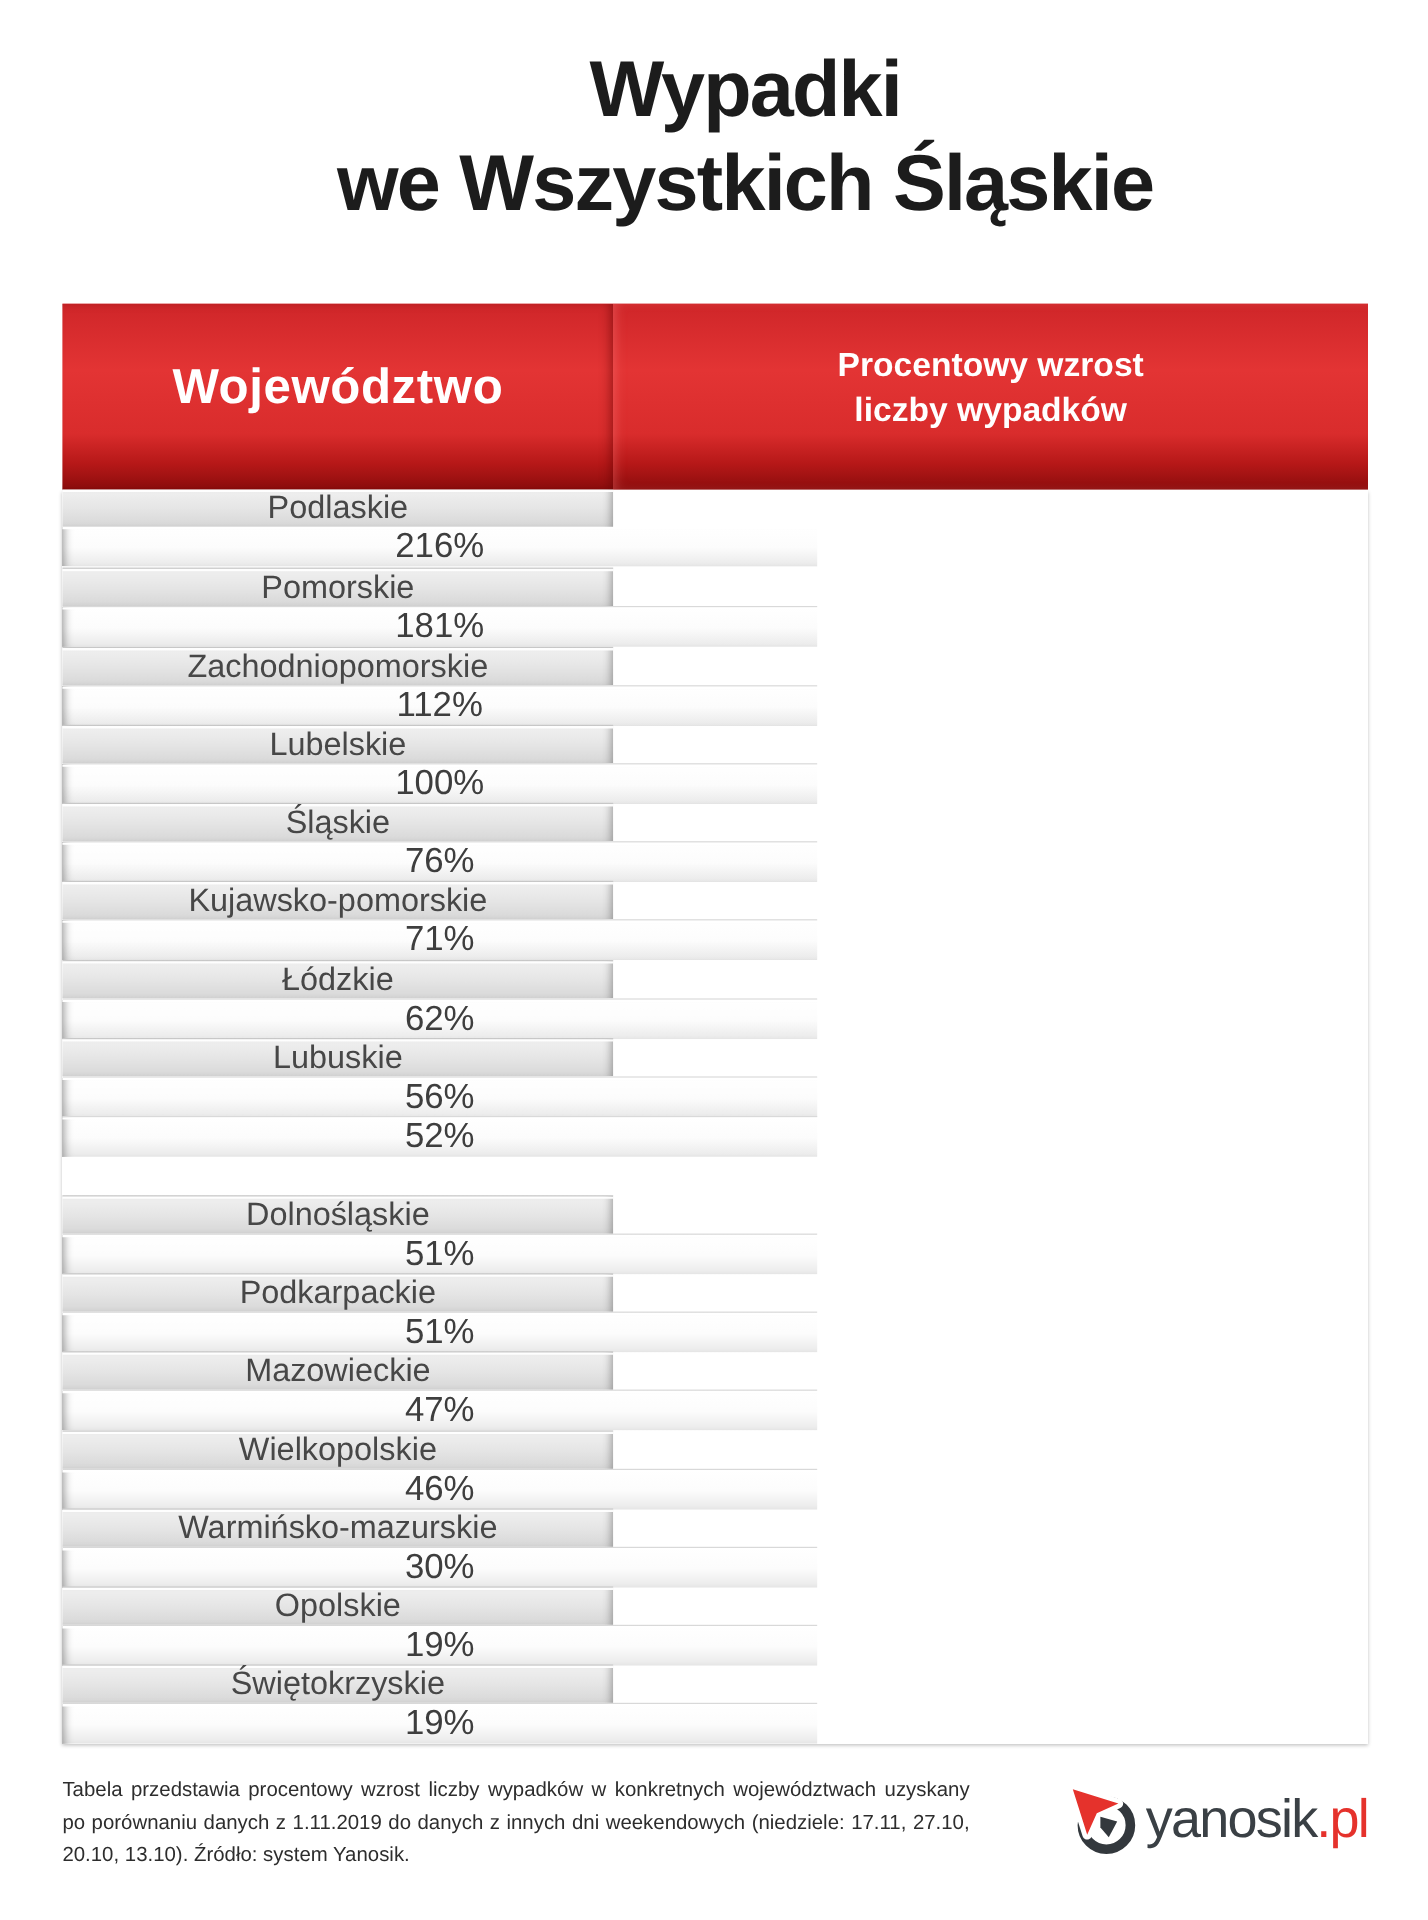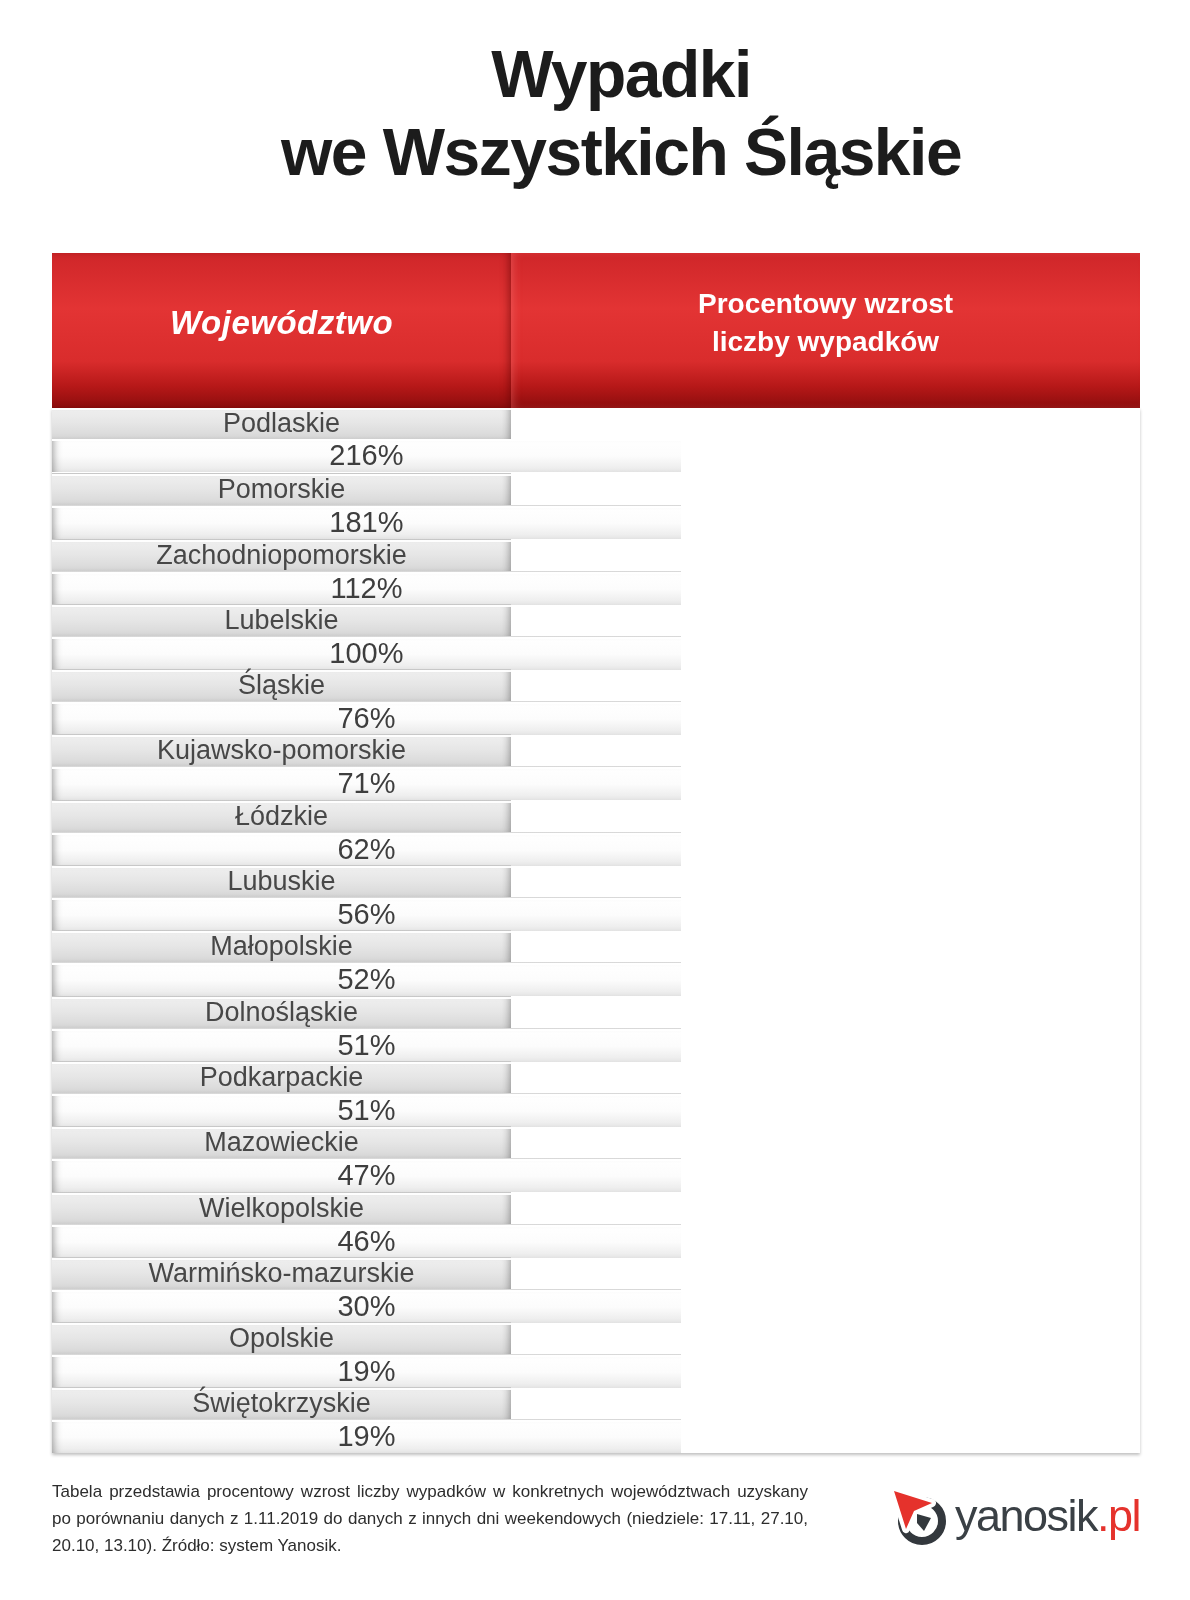--- a/index.html
+++ b/index.html
@@ -23,23 +23,22 @@
   }
   .thead {
     display:flex; height:155px; color:#ffffff;
     background:linear-gradient(180deg,#cf2629 0%, #e33434 36%, #d92c2c 70%, #b61818 86%, #8c0d0d 100%);
   }
   .th {
     display:flex; align-items:center; justify-content:center;
     text-align:center; font-weight:bold; padding-bottom:16px;
   }
   .th1 {
-    width:42.2%; font-size:33px; letter-spacing:.5px;
+    width:42.2%; font-size:41px; letter-spacing:.5px;
     box-shadow: inset -5px 0 9px -3px rgba(90,0,0,.55);
-    font-style: italic;
   }
   .th2 {
     width:57.8%; font-size:28px; line-height:1.35;
     box-shadow: inset 5px 0 9px -3px rgba(255,140,140,.35);
   }
 
   .row { display:flex; height:65.3px;flex-direction:column; }
   .cell {
     display:flex; align-items:center; justify-content:center;
     text-align:center;
@@ -128,21 +127,20 @@
     <div class="cell cell-name">Łódzkie</div>
     <div class="cell cell-value">62%</div>
   </div>
 
   <div class="row">
     <div class="cell cell-name">Lubuskie</div>
     <div class="cell cell-value">56%</div>
   </div>
 
   <div class="row">
-    <div class="cell cell-name">Małopolskie</div>
     <div class="cell cell-value">52%</div>
   </div>
 
   <div class="row">
     <div class="cell cell-name">Dolnośląskie</div>
     <div class="cell cell-value">51%</div>
   </div>
 
   <div class="row">
     <div class="cell cell-name">Podkarpackie</div>

